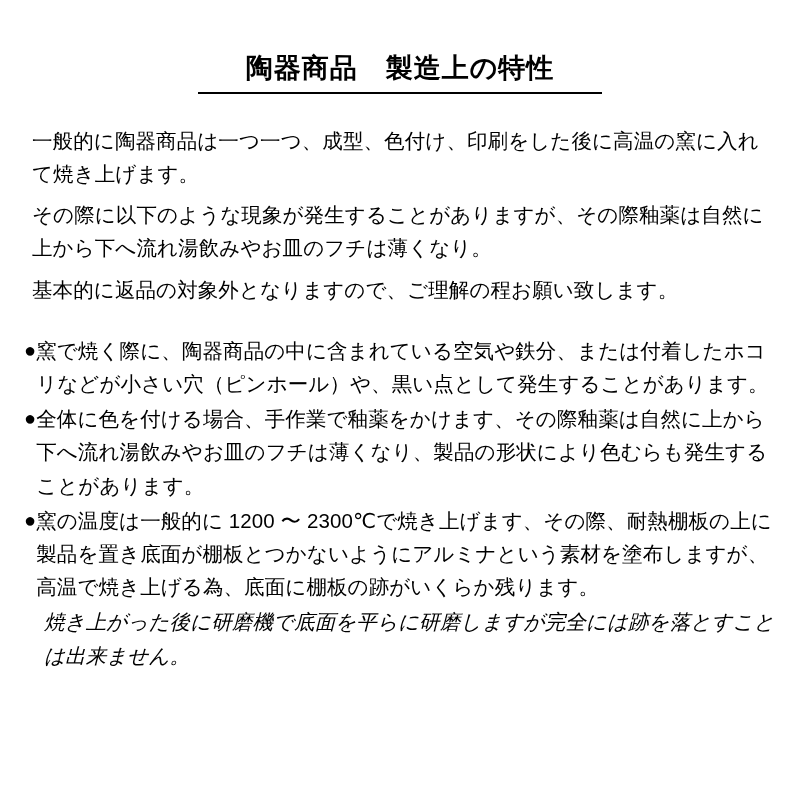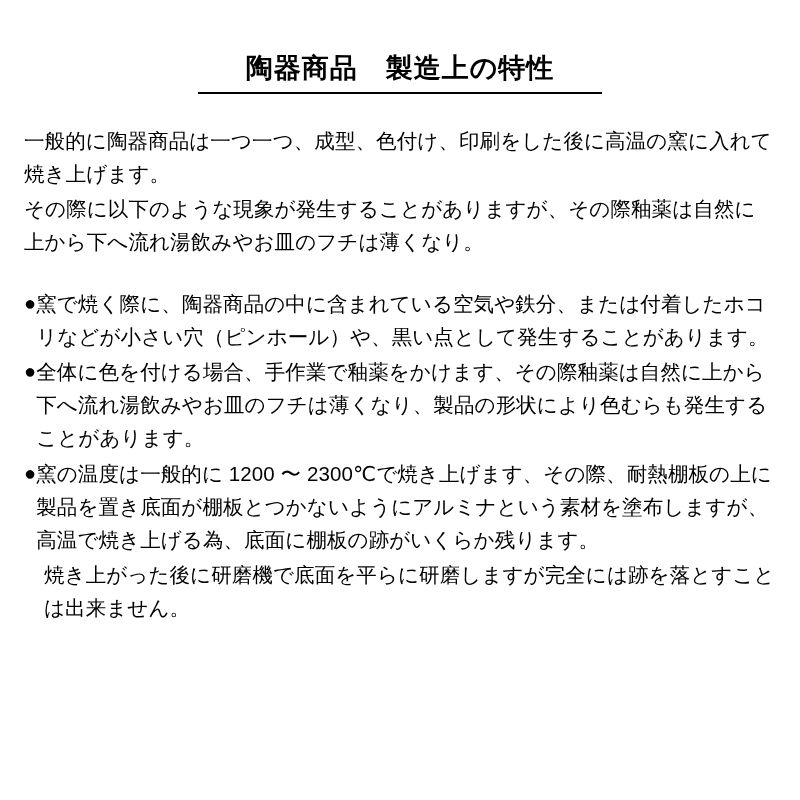--- a/index.html
+++ b/index.html
@@ -32,21 +32,21 @@
     width: 404px;
     margin: 0 auto 0 auto;
   }
   .intro {
     margin-top: 30px;
     font-size: 20.5px;
     line-height: 1.62;
     letter-spacing: 0.1px;
   }
   .intro p {
-    margin: 0;
+    margin: 8px;
   }
   .intro p + p {
     margin-top: 2px;
   }
   .bullets {
     margin-top: 28px;
     font-size: 20.5px;
     line-height: 1.62;
     letter-spacing: 0.1px;
   }
@@ -59,32 +59,34 @@
     flex: 0 0 auto;
     font-size: 20px;
     line-height: 1.62;
   }
   .bullet-text {
     flex: 1 1 auto;
     text-indent: 0;
   }
   .bullet.no-marker {
     padding-left: 20px;
+    font-style: italic;
   }
 </style>
 </head>
 <body>
 
 <div class="page">
 
   <div class="doc-title">陶器商品　製造上の特性</div>
 
   <div class="intro">
     <p>一般的に陶器商品は一つ一つ、成型、色付け、印刷をした後に高温の窯に入れて焼き上げます。</p>
     <p>その際に以下のような現象が発生することがありますが、その際釉薬は自然に上から下へ流れ湯飲みやお皿のフチは薄くなり。</p>
+    <p>基本的に返品の対象外となりますので、ご理解の程お願い致します。</p>
   </div>
 
   <div class="bullets">
 
     <div class="bullet">
       <span class="bullet-marker">●</span>
       <span class="bullet-text">窯で焼く際に、陶器商品の中に含まれている空気や鉄分、または付着したホコリなどが小さい穴（ピンホール）や、黒い点として発生することがあります。</span>
     </div>
 
     <div class="bullet">

